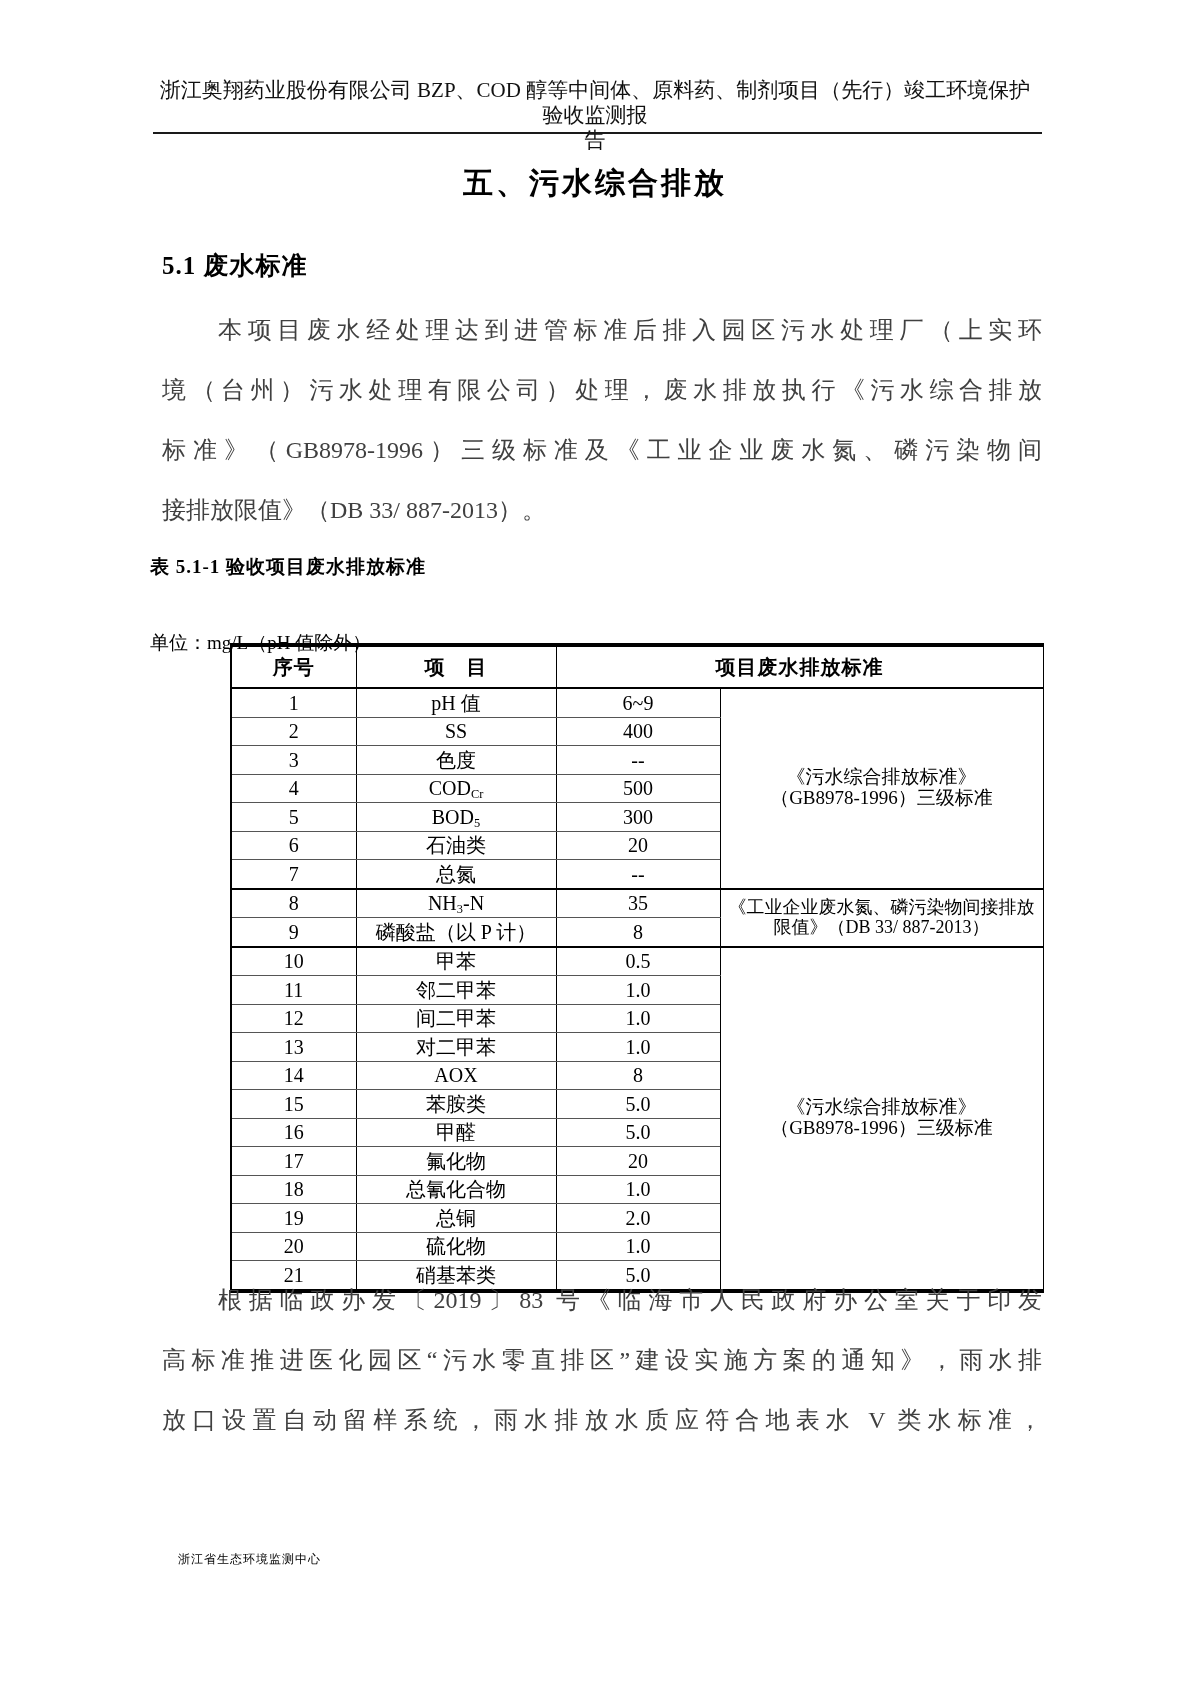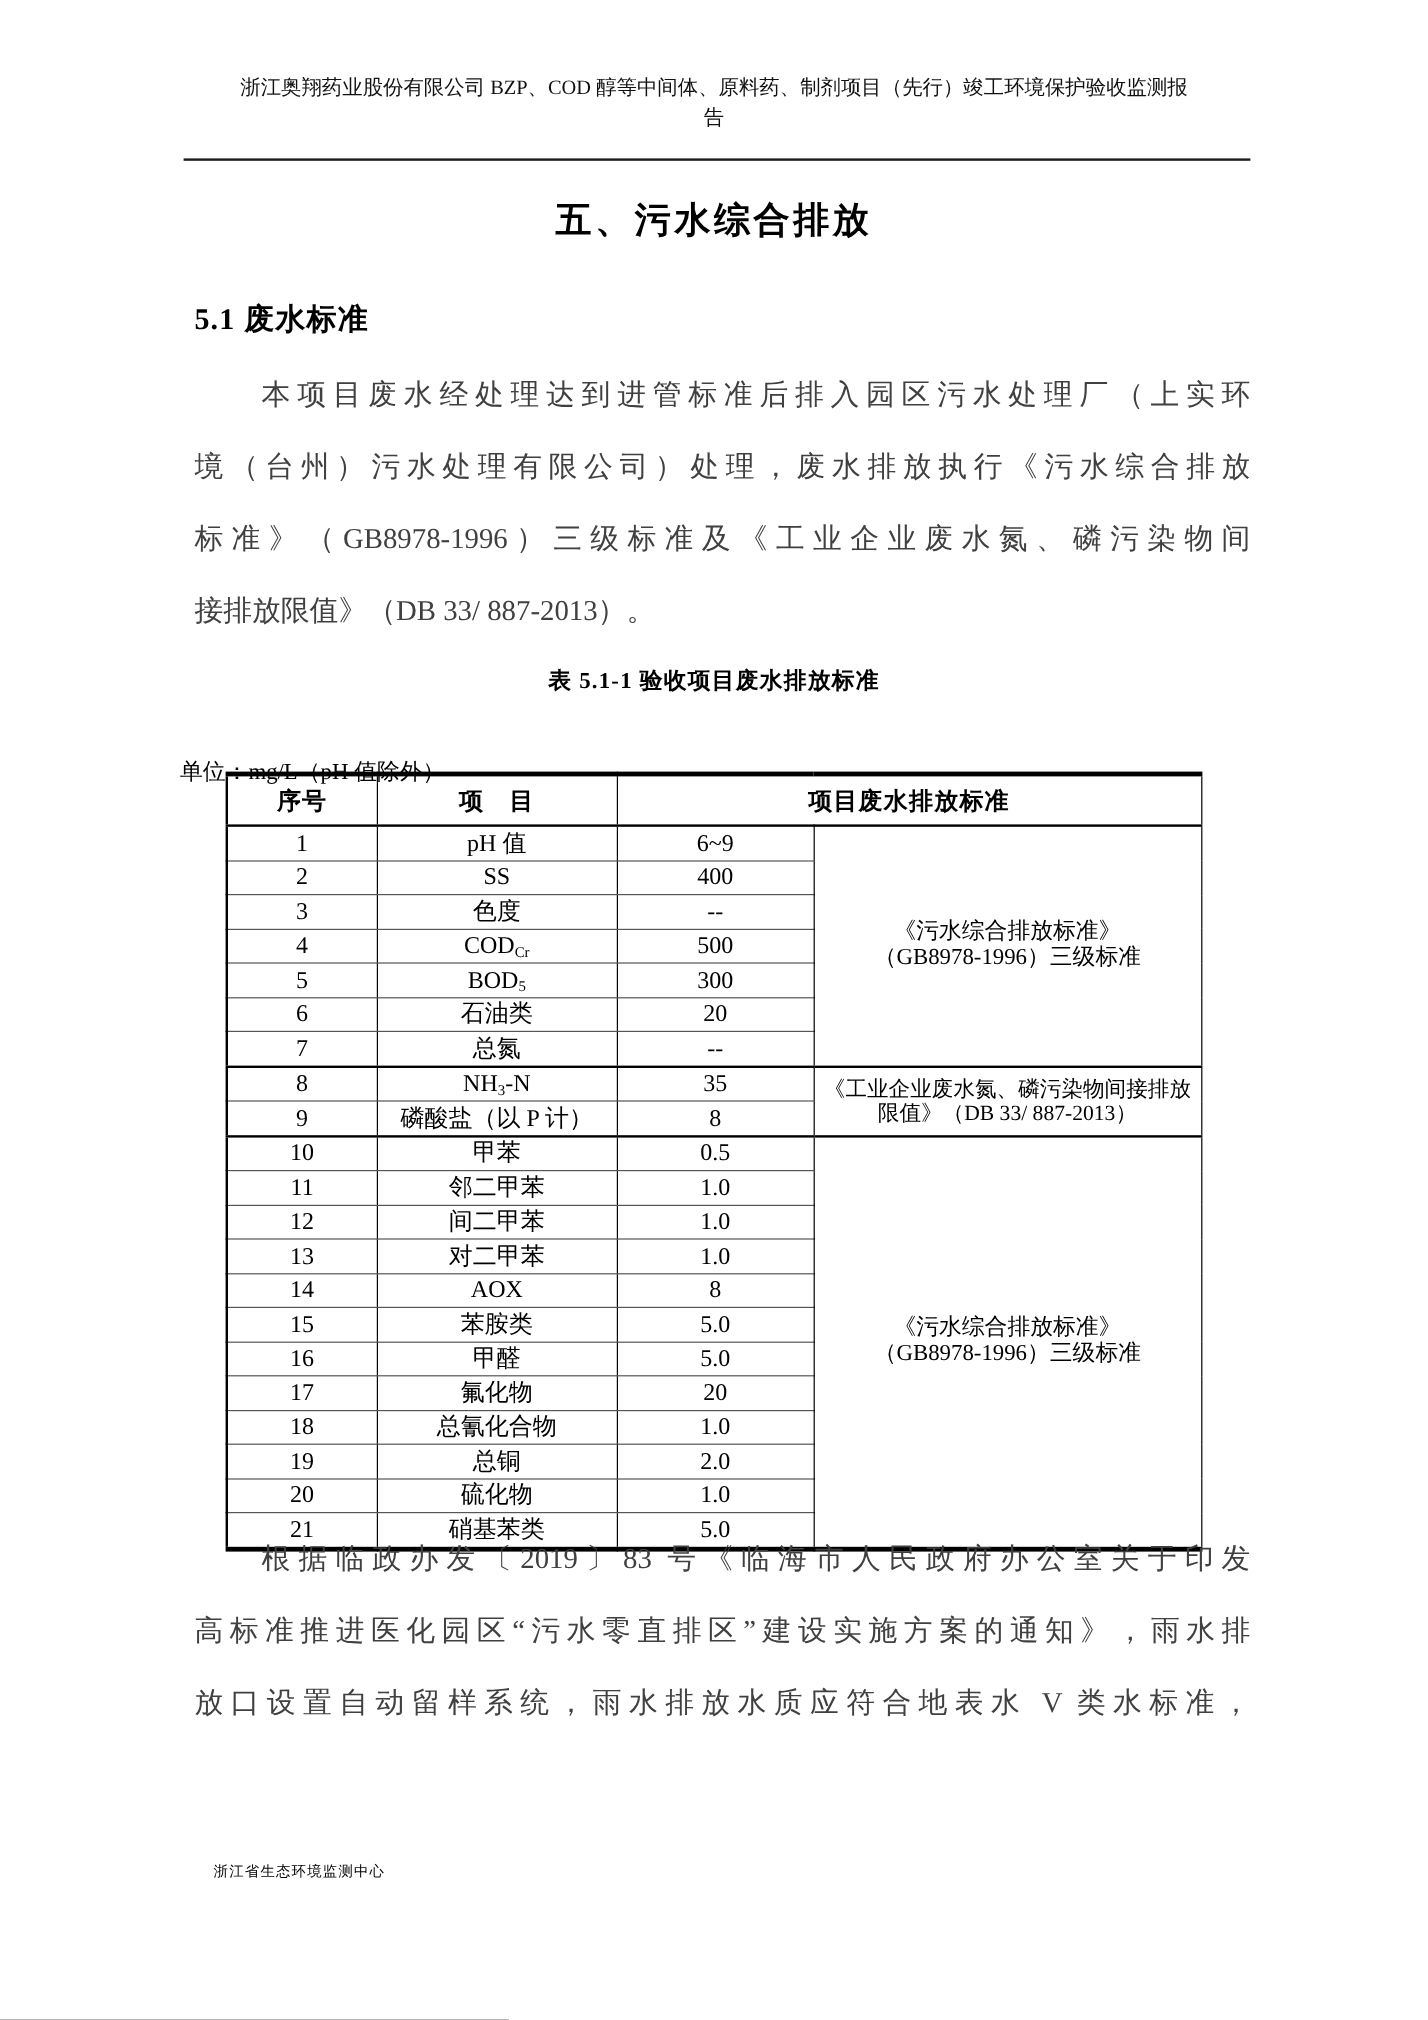--- a/index.html
+++ b/index.html
@@ -7,22 +7,22 @@
     position:relative;
     width:1190px;height:1683px;
     background:#ffffff;
     margin:0 auto;
     font-family:"Liberation Serif","DejaVu Serif",serif;
     color:#000;
     overflow:hidden;
   }
   .abs{position:absolute;}
   .running-header{
-    top:60px;left:150px;width:890px;
-    text-align:center;font-size:17px;line-height:25px;color:#111;
+    top:78px;left:150px;width:890px;
+    text-align:center;font-size:21px;line-height:25px;color:#111;
   }
   .header-rule{
     top:132px;left:153px;width:889px;height:2px;background:#1a1a1a;
   }
   .doc-title{
     top:163px;left:150px;width:890px;
     text-align:center;font-size:30px;font-weight:bold;letter-spacing:3px;
   }
   .section-heading{
     top:249px;left:162px;
@@ -36,35 +36,36 @@
   .para-rain{top:1270px;}
   .jline{
     text-align:justify;
     text-align-last:justify;
     height:60px;overflow:hidden;
   }
   .jline.last{text-align-last:left;}
   .jline.indent{text-indent:56px;}
   .table-caption{
     top:554px;left:150px;width:890px;
-    text-align:center;font-size:19px;font-weight:bold;letter-spacing:1px;
+    text-align:left;font-size:19px;font-weight:bold;letter-spacing:1px;
   }
   .unit-note{
     top:630px;left:150px;width:852px;
     text-align:left;font-size:19px;
   }
   .std-table-wrap{top:643px;left:188px;}
   table.std-table{
     border-collapse:collapse;table-layout:fixed;
     width:812px;
     border-top:4px solid #000;
     border-bottom:4px solid #000;
     border-left:2px solid #000;
     border-right:1px solid #000;
     font-size:20px;
+    margin-left:42px;
   }
   table.std-table col.c-no{width:125px;}
   table.std-table col.c-item{width:200px;}
   table.std-table col.c-val{width:164px;}
   table.std-table col.c-std{width:323px;}
   table.std-table th{
     height:40px;font-size:20px;font-weight:bold;
     text-align:center;vertical-align:middle;
     border-bottom:2px solid #000;
     border-left:1px solid #000;border-right:1px solid #000;

